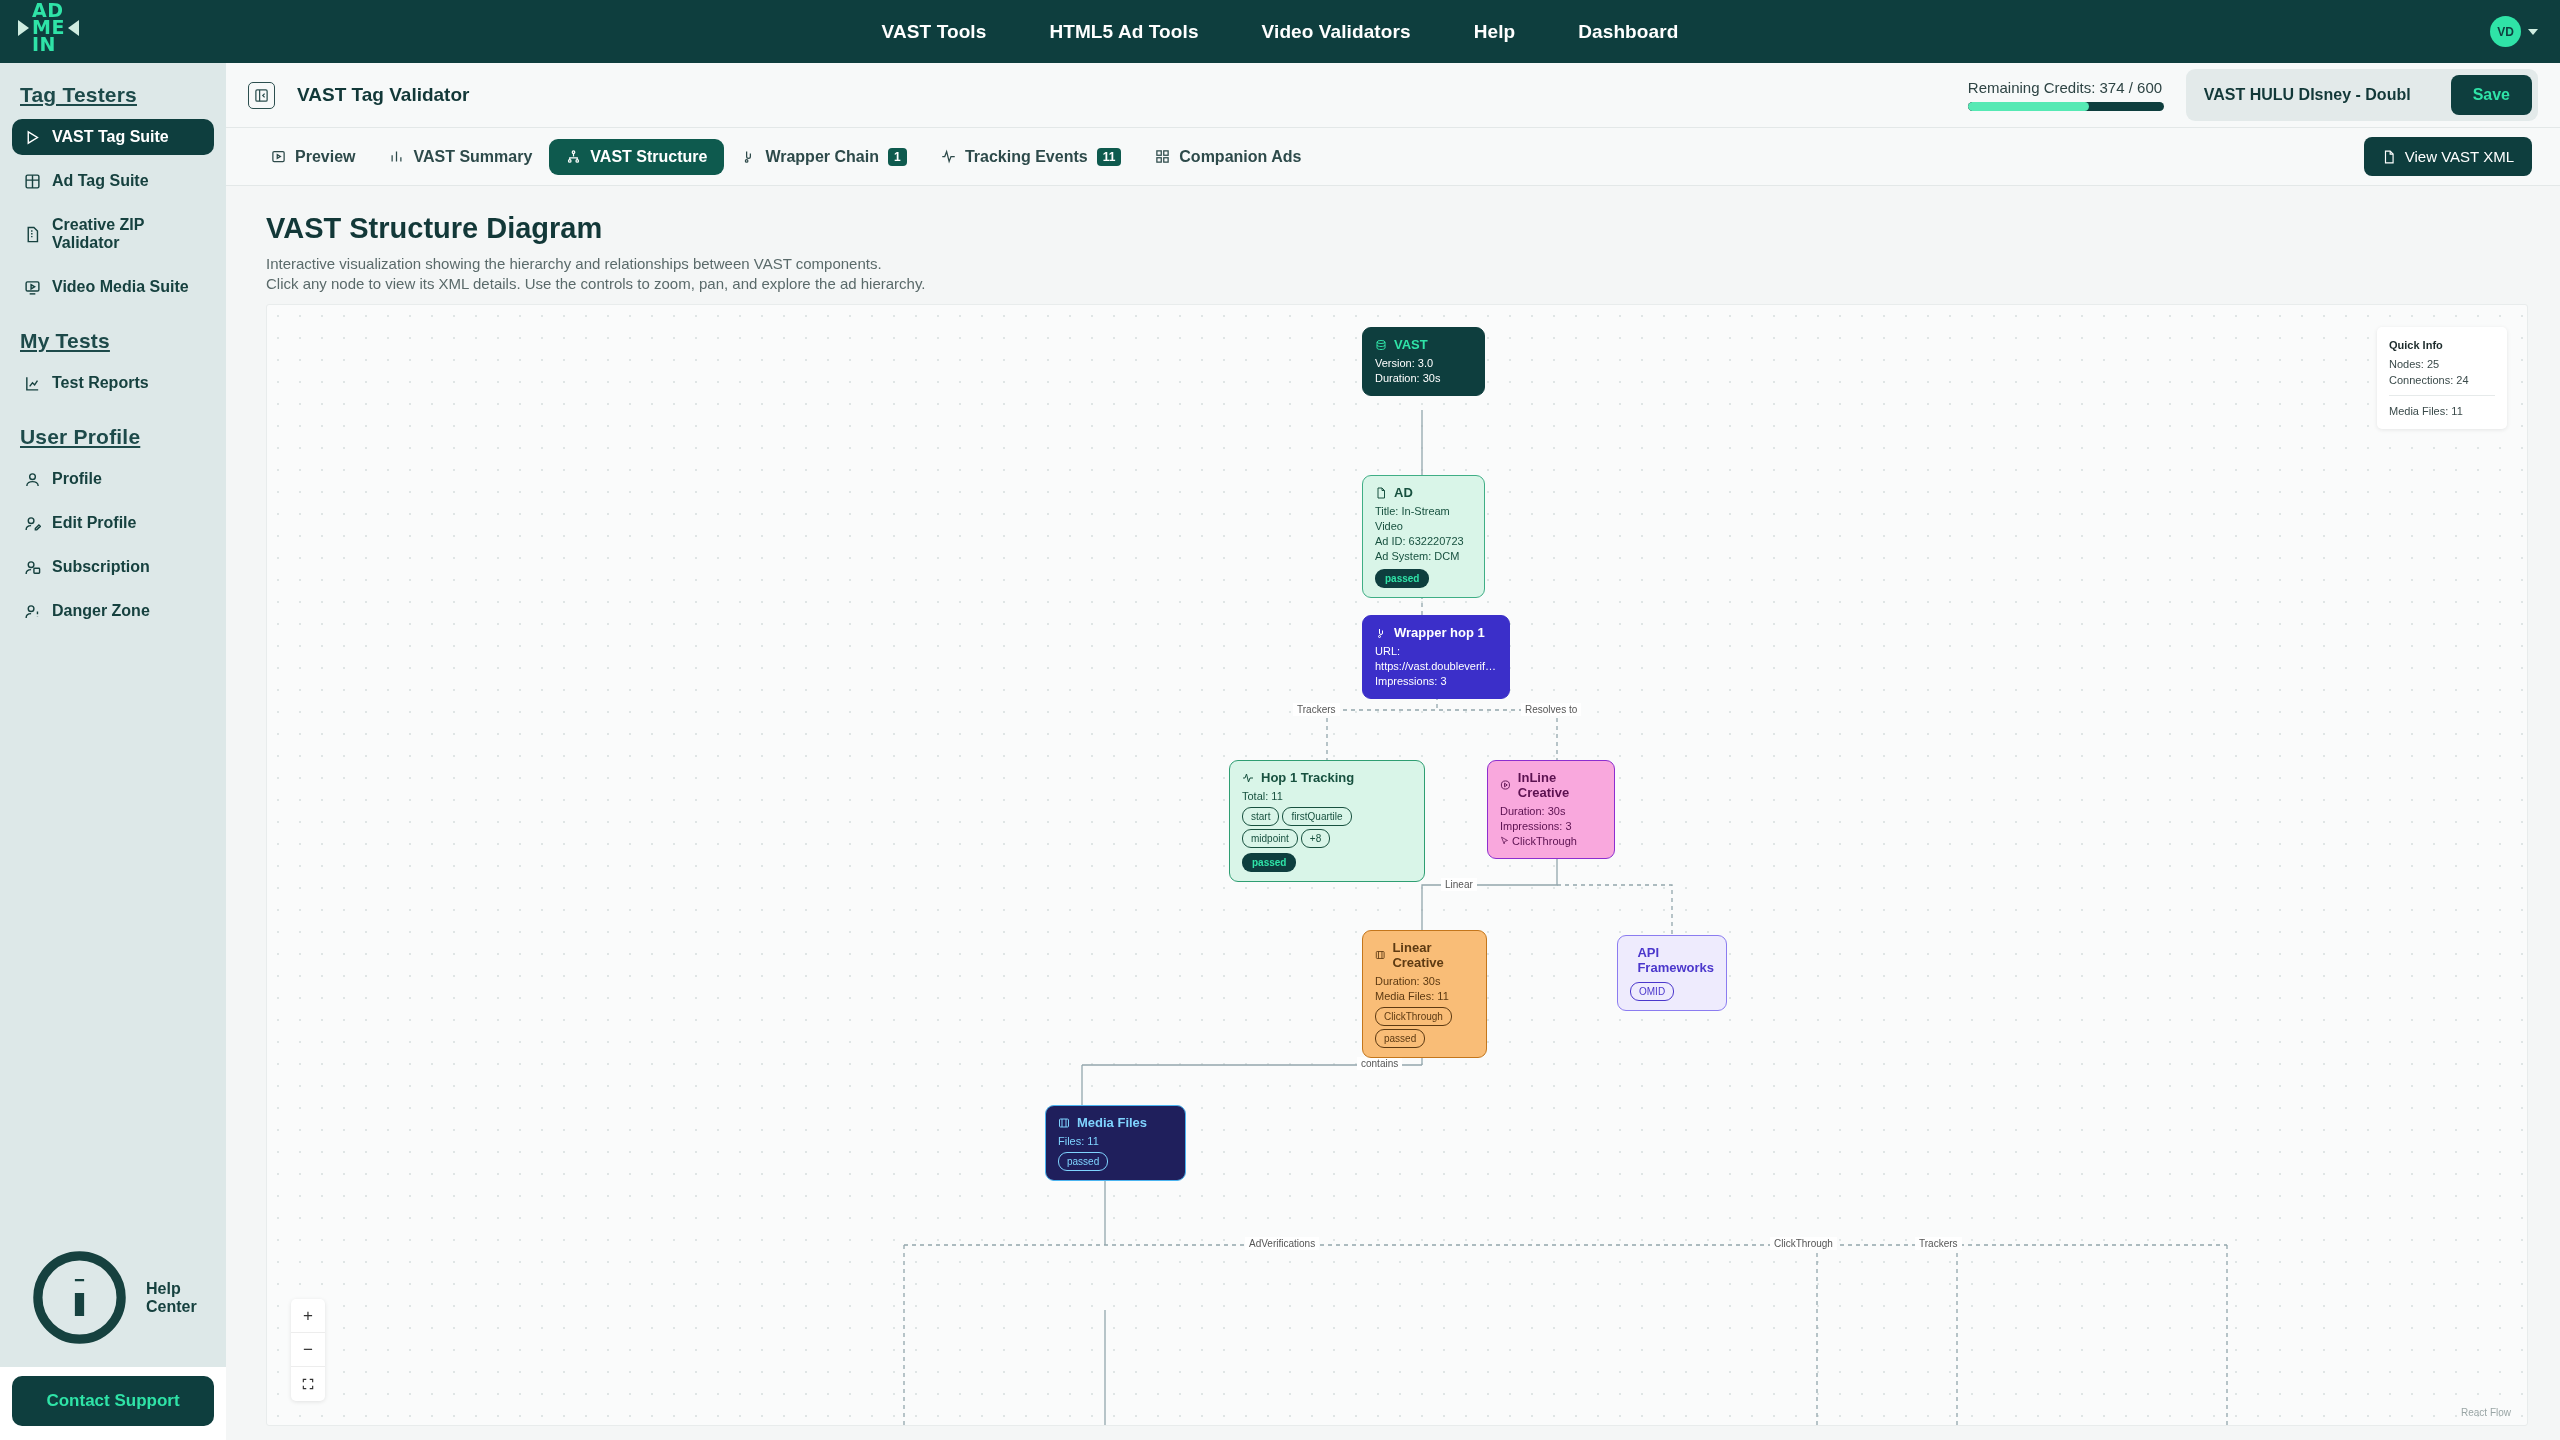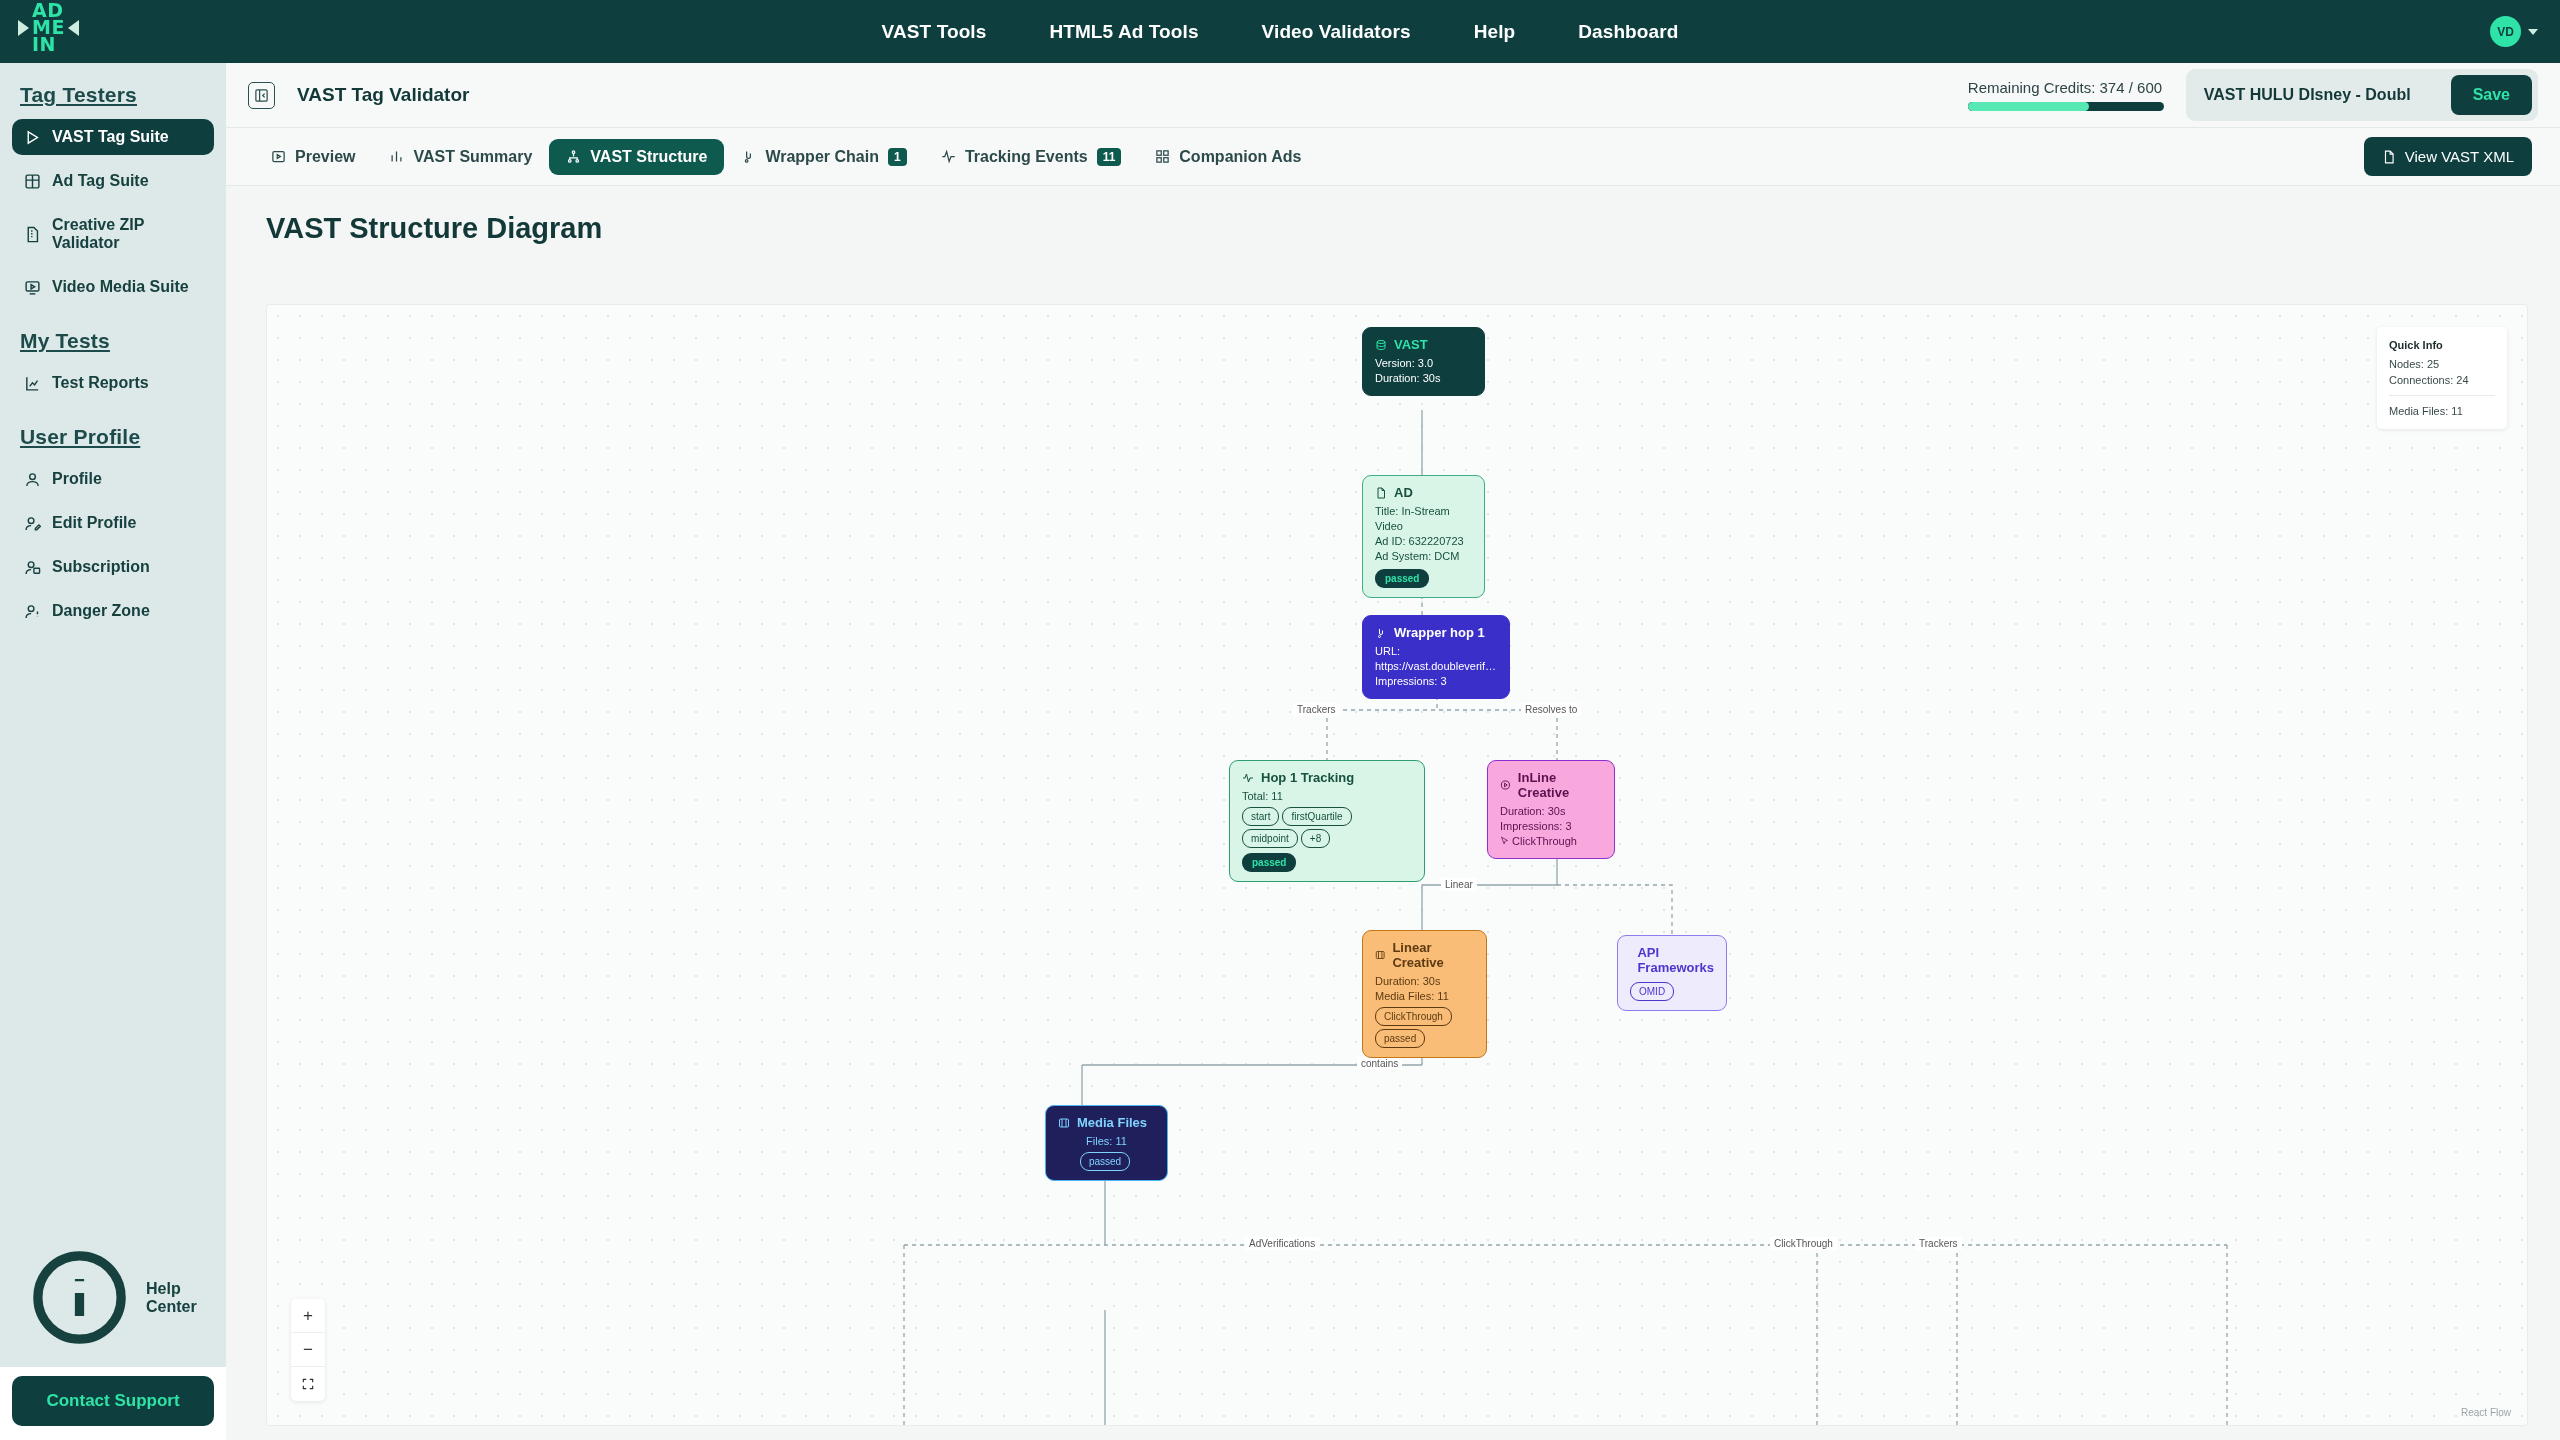--- a/index.html
+++ b/index.html
@@ -398,20 +398,24 @@
     <svg width="14" height="14" viewBox="0 0 24 24" fill="none" stroke="currentColor" stroke-width="2">
         <path d="M6 2h8l5 5v15H6z"></path>
         <path d="M14 2v5h5"></path>
       </svg>
     <span>View VAST XML</span>
   </div>
 </div>
 
 <div class="content">
   <div class="diag-title">VAST Structure Diagram</div>
+  <div class="diag-sub">
+    <div>Interactive visualization showing the hierarchy and relationships between VAST components.</div>
+    <div>Click any node to view its XML details. Use the controls to zoom, pan, and explore the ad hierarchy.</div>
+  </div>
 
   <div class="canvas">
     <div class="canvas-dots"></div>
 
     <svg class="lines">
       <g stroke="#93a6ac" stroke-width="1.3" fill="none">
 
         <path d="M1155 105 L1155 170"></path>
 
         <path d="M1155 250 L1155 310" stroke-dasharray="4 4"></path>
@@ -550,21 +554,21 @@
     <div class="node n-api" style="left:1350px; top:630px; width:110px;">
       <div class="nt">
         <svg width="12" height="12" viewBox="0 0 24 24" fill="none" stroke="currentColor" stroke-width="2">
             <path d="M10 3h4v3a2 2 0 104 0h3v4h-3a2 2 0 100 4h3v4h-4v-3a2 2 0 10-4 0v3H6v-4h3a2 2 0 100-4H6V6h4z"></path>
           </svg>
         <span>API Frameworks</span>
       </div>
       <span class="pill">OMID</span>
     </div>
 
-    <div class="node n-media" style="left:778px; top:800px; width:123px;text-align:center;">
+    <div class="node n-media" style="left:778px; top:800px; width:141px;">
       <div class="nt">
         <svg width="12" height="12" viewBox="0 0 24 24" fill="none" stroke="currentColor" stroke-width="2">
             <rect x="3" y="4" width="18" height="16" rx="2"></rect>
             <path d="M8 4v16M16 4v16"></path>
           </svg>
         <span>Media Files</span>
       </div>
       <div class="row">Files: 11</div>
       <span class="pill">passed</span>
     </div>

